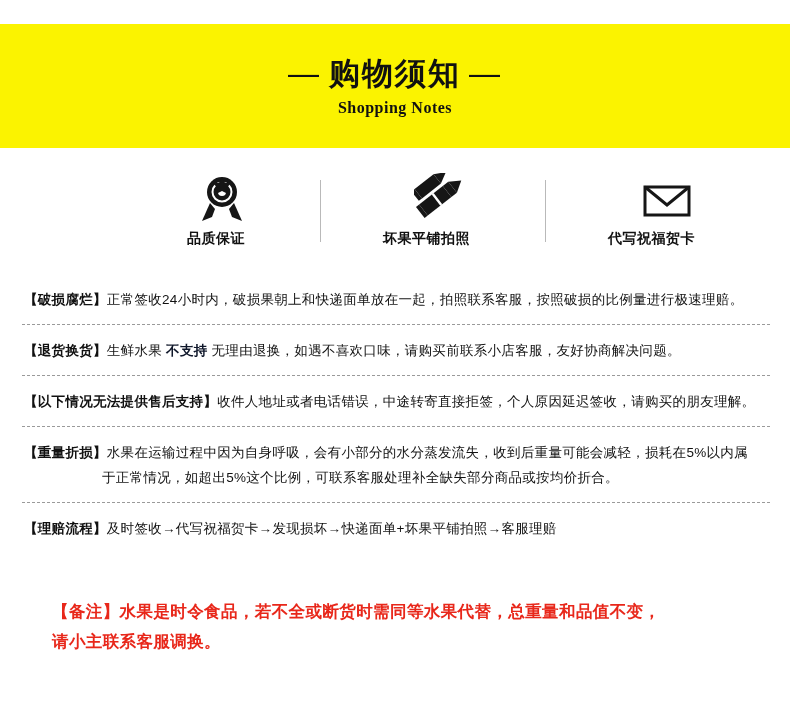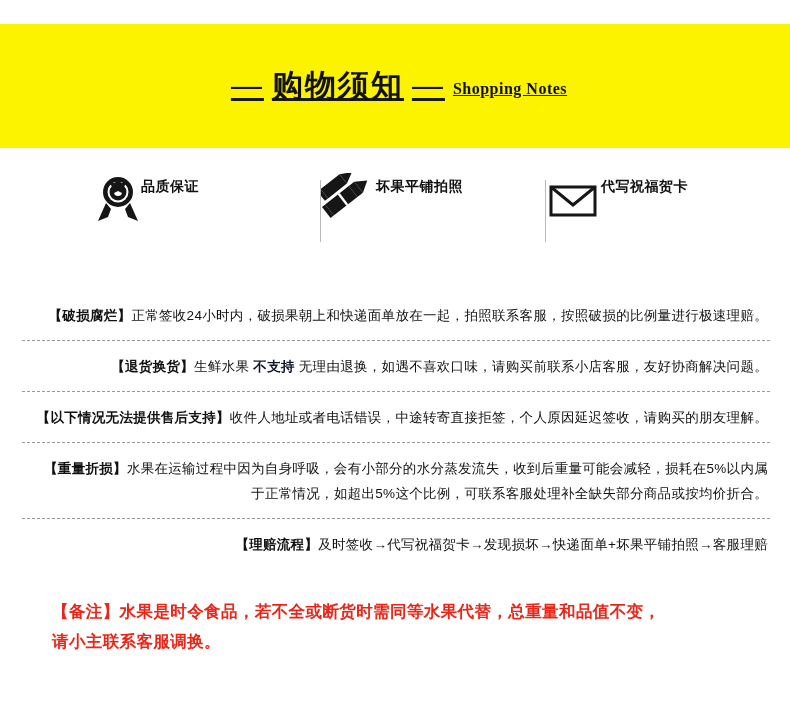--- a/index.html
+++ b/index.html
@@ -23,24 +23,23 @@
 
   
   .banner {
     position: absolute;
     left: 0;
     top: 24px;
     width: 790px;
     height: 124px;
     background: #fbf300;
     display: flex;
-    flex-direction: row;
+    flex-direction: column;
     align-items: center;
     justify-content: center;
-    text-decoration: underline;
   }
   .banner-title {
     font-size: 31px;
     font-weight: bold;
     letter-spacing: 2px;
     color: #111;
     line-height: 1.2;
     white-space: nowrap;
   }
   .banner-title .dash {
@@ -64,22 +63,22 @@
     width: 600px;
     height: 90px;
     display: flex;
     align-items: flex-start;
     justify-content: space-between;
   }
   .feature {
     position: relative;
     width: 150px;
     display: flex;
-    flex-direction: row;
-    align-items: flex-start;
+    flex-direction: column;
+    align-items: flex-end;
   }
   .feature + .feature::before {
     content: "";
     position: absolute;
     left: 0;
     top: 8px;
     width: 1px;
     height: 62px;
     background: #b9b9b9;
   }
@@ -94,23 +93,22 @@
     font-size: 14px;
     font-weight: bold;
     color: #111;
     letter-spacing: 0.5px;
   }
 
   
   .notes {
     position: absolute;
     left: 22px;
-    top: 290px;
+    top: 274px;
     width: 748px;
-    text-align: right;
   }
   .note-row {
     border-bottom: 1px dashed #9a9a9a;
     padding: 13px 2px 12px 2px;
     font-size: 13.5px;
     line-height: 25px;
     color: #111;
     letter-spacing: 0.3px;
   }
   .note-row:last-child {

